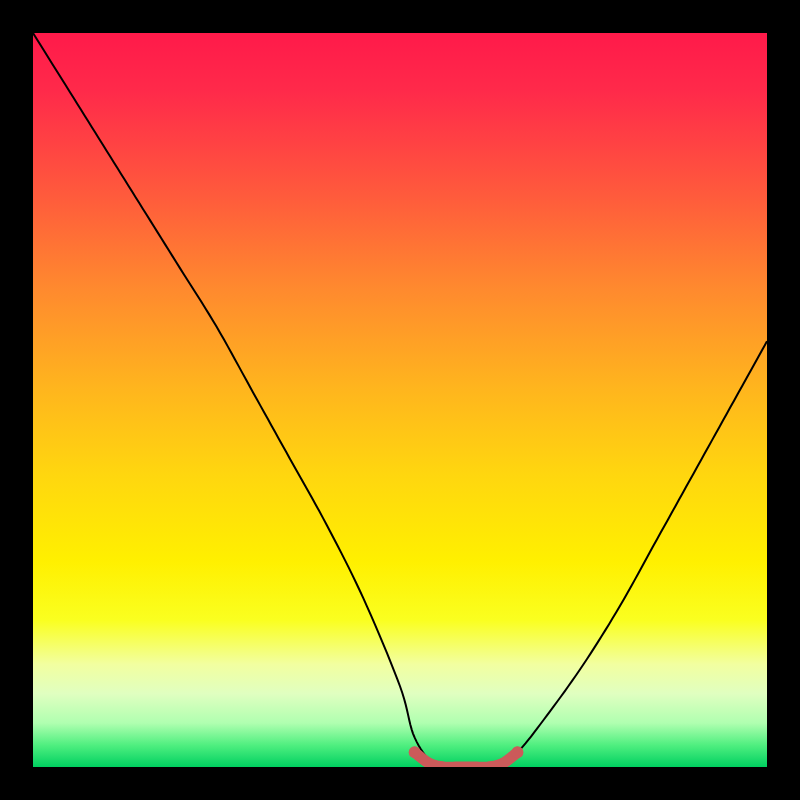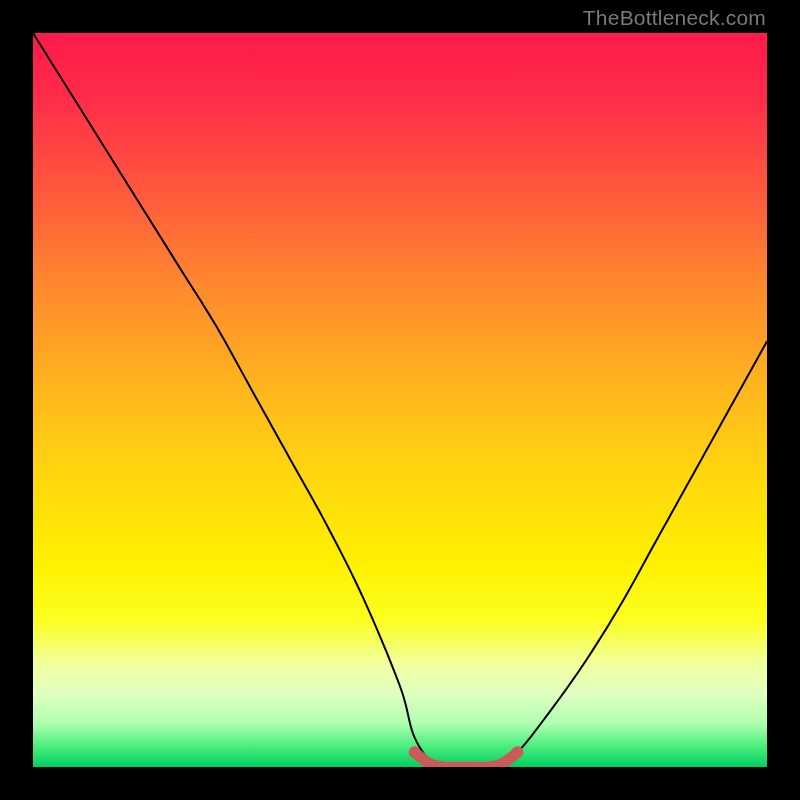--- a/index.html
+++ b/index.html
@@ -49,21 +49,20 @@
     font-family: Arial, Helvetica, sans-serif;
     font-size: 21px;
     color: #7a7a7a;
     letter-spacing: 0.2px;
   }
 </style>
 </head>
 <body>
 
 <div class="outer">
-  <div class="watermark">TheBottleneck.com</div>
   <div class="plot">
     <div class="gradient-bg"></div>
     <svg class="curve-svg" viewBox="0 0 734 734" preserveAspectRatio="none">
       <path id="curve-main" fill="none" stroke="#000000" stroke-width="2" d="M0.00 0.00 L2.18 3.49 L4.99 7.99 L8.31 13.30 L12.04 19.26 L16.06 25.69 L20.26 32.41 L24.53 39.25 L28.77 46.04 L32.86 52.58 L36.70 58.72 L40.37 64.59 L44.04 70.46 L47.71 76.34 L51.38 82.21 L55.05 88.08 L58.72 93.95 L62.39 99.82 L66.06 105.70 L69.73 111.57 L73.40 117.44 L77.07 123.31 L80.74 129.18 L84.41 135.06 L88.08 140.93 L91.75 146.80 L95.42 152.67 L99.09 158.54 L102.76 164.42 L106.43 170.29 L110.10 176.16 L113.77 182.03 L117.44 187.90 L121.11 193.78 L124.78 199.65 L128.45 205.52 L132.12 211.39 L135.79 217.26 L139.46 223.14 L143.13 229.01 L146.80 234.88 L150.47 240.72 L154.14 246.51 L157.81 252.26 L161.48 258.02 L165.15 263.78 L168.82 269.58 L172.49 275.44 L176.16 281.39 L179.83 287.43 L183.50 293.60 L187.17 299.91 L190.84 306.34 L194.51 312.88 L198.18 319.50 L201.85 326.17 L205.52 332.88 L209.19 339.61 L212.86 346.33 L216.53 353.02 L220.20 359.66 L223.87 366.27 L227.54 372.87 L231.21 379.48 L234.88 386.08 L238.55 392.69 L242.22 399.30 L245.89 405.90 L249.56 412.51 L253.23 419.11 L256.90 425.72 L260.57 432.29 L264.24 438.81 L267.91 445.31 L271.58 451.79 L275.25 458.29 L278.92 464.83 L282.59 471.42 L286.26 478.10 L289.93 484.88 L293.60 491.78 L297.27 498.76 L300.94 505.76 L304.61 512.80 L308.28 519.91 L311.95 527.10 L315.62 534.41 L319.29 541.85 L322.96 549.44 L326.63 557.21 L330.30 565.18 L334.07 573.56 L337.99 582.44 L342.00 591.68 L346.04 601.12 L350.03 610.60 L353.91 619.97 L357.61 629.07 L361.07 637.76 L364.22 645.87 L367.00 653.26 L369.33 659.98 L371.23 666.24 L372.79 672.07 L374.11 677.51 L375.26 682.62 L376.34 687.44 L377.43 692.00 L378.63 696.36 L380.01 700.56 L381.68 704.64 L383.58 708.60 L385.61 712.39 L387.75 715.99 L389.96 719.38 L392.23 722.53 L394.54 725.43 L396.86 728.04 L399.18 730.36 L401.46 732.35 L403.70 734.00 L405.94 735.19 L408.22 735.88 L410.54 736.16 L412.86 736.11 L415.17 735.84 L417.44 735.41 L419.65 734.92 L421.79 734.47 L423.82 734.13 L425.72 734.00 L427.45 734.00 L429.01 734.00 L430.43 734.00 L431.77 734.00 L433.06 734.00 L434.35 734.00 L435.69 734.00 L437.11 734.00 L438.67 734.00 L440.40 734.00 L442.30 734.07 L444.33 734.23 L446.47 734.46 L448.68 734.70 L450.95 734.92 L453.26 735.06 L455.58 735.08 L457.90 734.94 L460.18 734.59 L462.42 734.00 L464.59 733.23 L466.71 732.36 L468.79 731.37 L470.88 730.24 L472.97 728.95 L475.10 727.48 L477.29 725.80 L479.57 723.90 L481.94 721.75 L484.44 719.32 L487.05 716.61 L489.72 713.62 L492.48 710.39 L495.30 706.93 L498.20 703.26 L501.18 699.41 L504.22 695.40 L507.34 691.25 L510.53 686.98 L513.80 682.62 L517.17 678.11 L520.67 673.40 L524.27 668.52 L527.95 663.48 L531.69 658.31 L535.47 653.03 L539.26 647.66 L543.04 642.22 L546.80 636.74 L550.50 631.24 L554.17 625.70 L557.84 620.08 L561.51 614.39 L565.18 608.63 L568.85 602.80 L572.52 596.89 L576.19 590.91 L579.86 584.85 L583.53 578.72 L587.20 572.52 L590.87 566.21 L594.54 559.78 L598.21 553.24 L601.88 546.62 L605.55 539.95 L609.22 533.24 L612.89 526.51 L616.56 519.79 L620.23 513.10 L623.90 506.46 L627.57 499.85 L631.24 493.25 L634.91 486.64 L638.58 480.04 L642.25 473.43 L645.92 466.82 L649.59 460.22 L653.26 453.61 L656.93 447.01 L660.60 440.40 L664.27 433.79 L667.94 427.19 L671.61 420.58 L675.28 413.98 L678.95 407.37 L682.62 400.76 L686.29 394.16 L689.96 387.55 L693.63 380.95 L697.30 374.34 L701.14 367.44 L705.23 360.07 L709.47 352.44 L713.74 344.75 L717.94 337.18 L721.96 329.95 L725.69 323.24 L729.01 317.26 L731.82 312.21 L734.00 308.28"></path>
       <path id="curve-floor" fill="none" stroke="#cb5a5a" stroke-width="11" stroke-linecap="round" stroke-linejoin="round" d="M381.68 719.32 L382.81 720.22 L384.32 721.47 L386.11 722.96 L388.10 724.60 L390.21 726.26 L392.35 727.84 L394.42 729.23 L396.36 730.33 L398.19 731.17 L400.03 731.85 L401.87 732.41 L403.70 732.85 L405.53 733.22 L407.37 733.51 L409.20 733.77 L411.04 734.00 L412.88 734.18 L414.71 734.26 L416.55 734.27 L418.38 734.23 L420.22 734.16 L422.05 734.09 L423.88 734.03 L425.72 734.00 L427.56 734.00 L429.39 734.00 L431.23 734.00 L433.06 734.00 L434.90 734.00 L436.73 734.00 L438.56 734.00 L440.40 734.00 L442.24 734.03 L444.07 734.09 L445.91 734.16 L447.74 734.23 L449.58 734.27 L451.41 734.26 L453.25 734.18 L455.08 734.00 L456.92 733.77 L458.75 733.51 L460.58 733.22 L462.42 732.85 L464.25 732.41 L466.09 731.85 L467.92 731.17 L469.76 730.33 L471.70 729.23 L473.77 727.84 L475.91 726.26 L478.02 724.60 L480.01 722.96 L481.80 721.47 L483.31 720.22 L484.44 719.32"></path>
       <circle id="floor-dot-l" r="6" fill="#cb5a5a" cx="381.68" cy="719.32"></circle>
       <circle id="floor-dot-r" r="6" fill="#cb5a5a" cx="484.44" cy="719.32"></circle>
     </svg>
   </div>
 </div>

